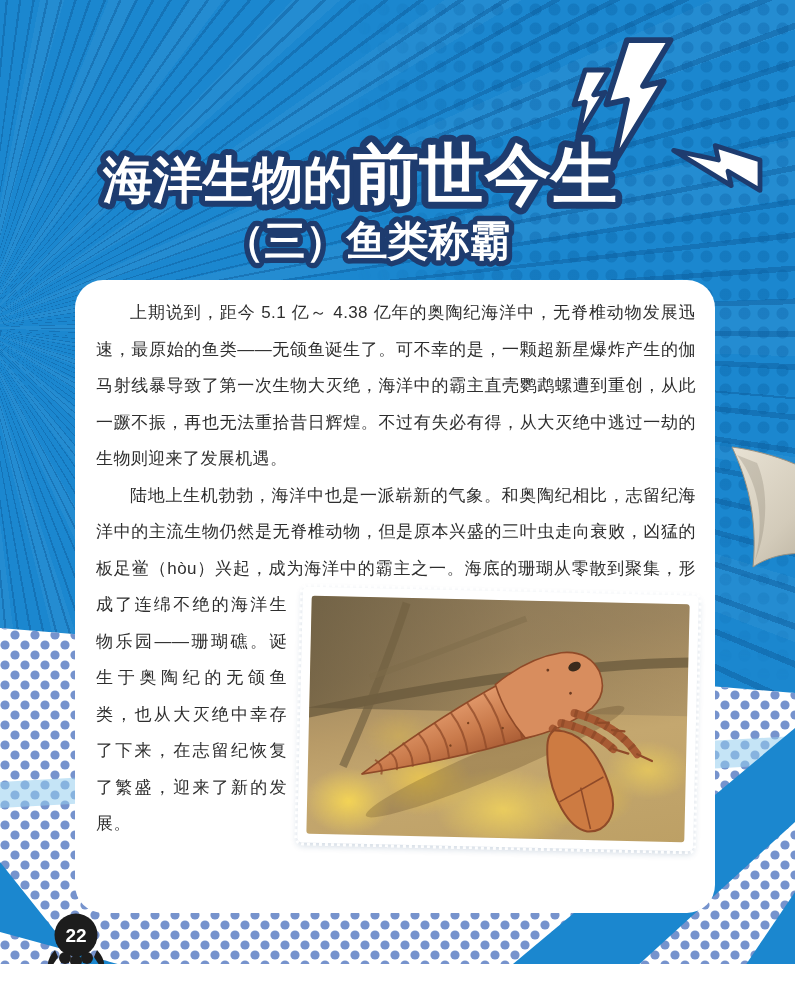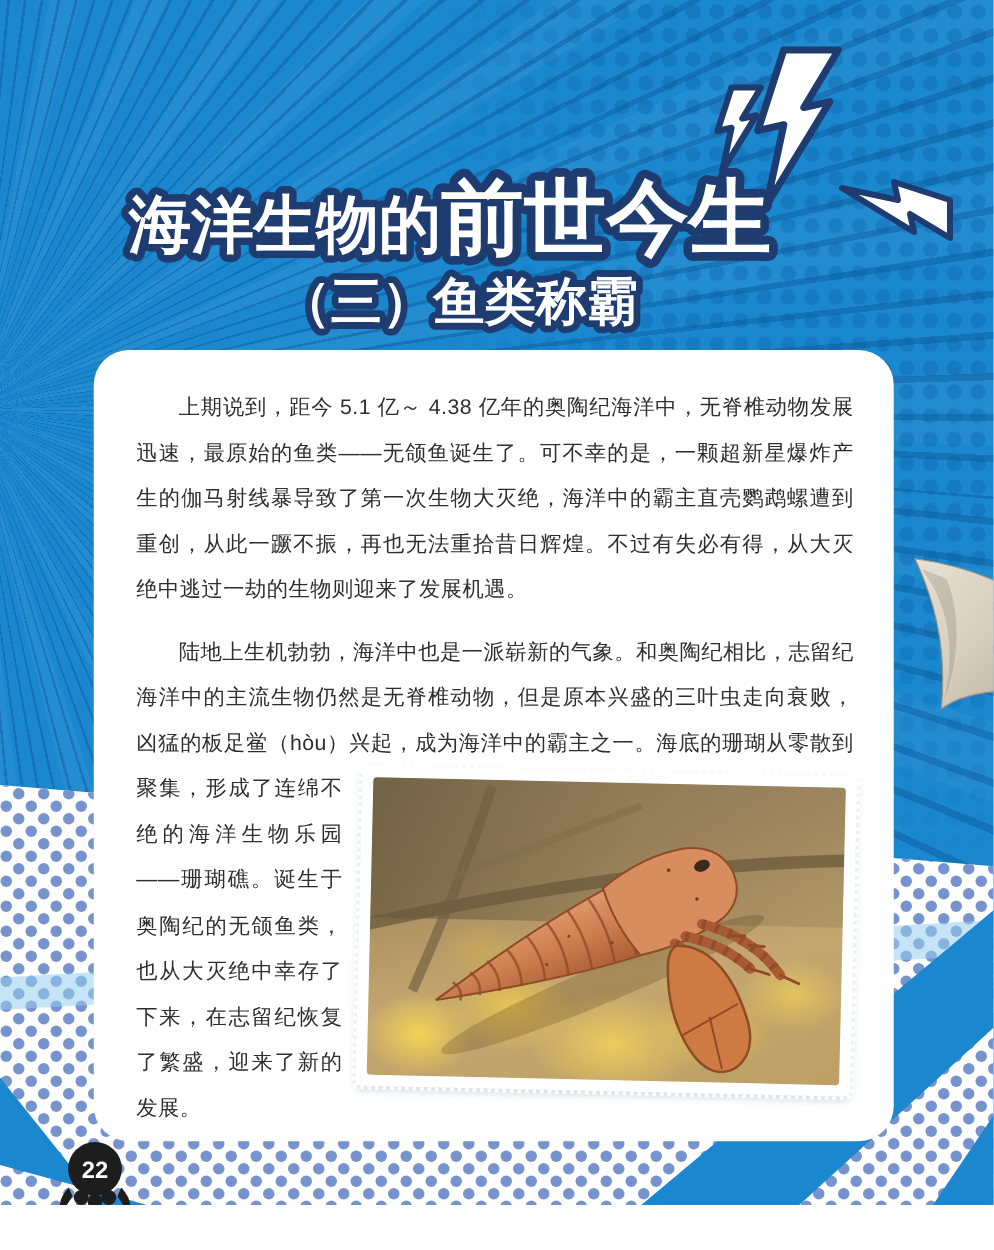--- a/index.html
+++ b/index.html
@@ -27,21 +27,21 @@
   .deco-bottom{position:absolute;left:0;top:560px;width:795px;height:440px;z-index:3;}
   .tooth{position:absolute;right:0;top:425px;width:70px;height:175px;z-index:4;overflow:visible;}
 
   .title-block{position:absolute;left:15px;top:100px;width:690px;z-index:5;text-align:center;}
   .title-block svg{display:block;margin:0 auto;overflow:visible;}
   .bolts{position:absolute;left:545px;top:40px;width:250px;height:170px;z-index:5;overflow:visible;}
 
   .card{position:absolute;left:75px;top:280px;width:640px;height:633px;z-index:6;
     background:#fff;border-radius:28px;box-sizing:border-box;
     padding:15px 19px 0 21px;overflow:hidden;}
-  .card p{margin:13px;font-size:17px;line-height:36.5px;color:#2e2e2e;
+  .card p{margin:0;font-size:17px;line-height:36.5px;color:#2e2e2e;
     text-align:justify;text-indent:2em;letter-spacing:.4px;}
 
   .photo{float:right;display:block;width:396px;height:256px;margin:4px 0 10px 13px;
     background:#fff;border-radius:5px;padding:9px;box-sizing:border-box;
     transform:rotate(1.3deg);outline:3px dotted rgba(255,255,255,.95);outline-offset:0px;
     box-shadow:0 3px 7px rgba(15,60,110,.20);shape-margin:6px;}
   .photo-inner{position:relative;display:block;width:100%;height:100%;overflow:hidden;border-radius:3px;
     background:linear-gradient(168deg,#94815f 0%,#a38b62 28%,#b79a67 46%,#c4a76f 62%,#bda065 100%);}
   .rock{position:absolute;left:0;top:0;right:0;height:47%;
     background:linear-gradient(95deg, rgba(100,86,60,.70), rgba(132,112,80,.45) 55%, rgba(150,128,92,.40));}

